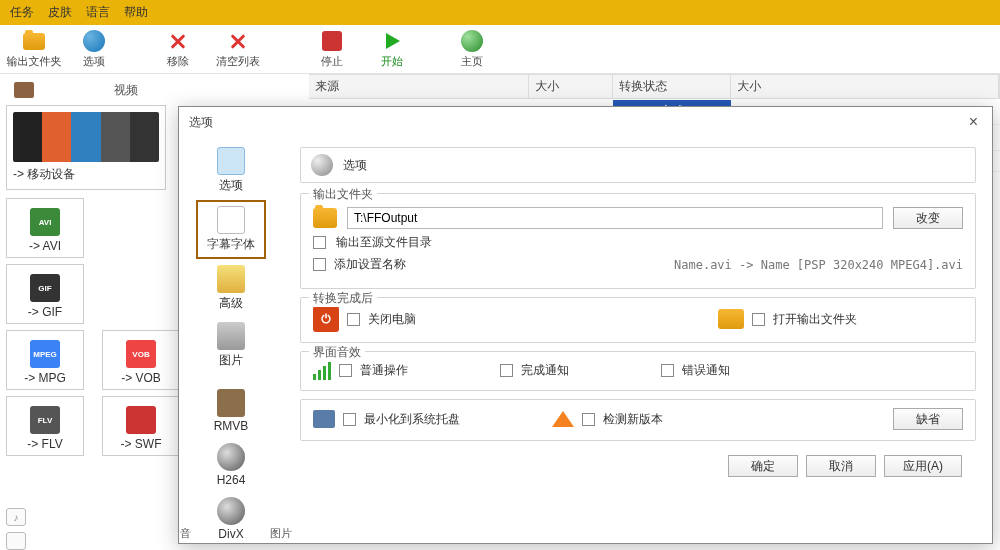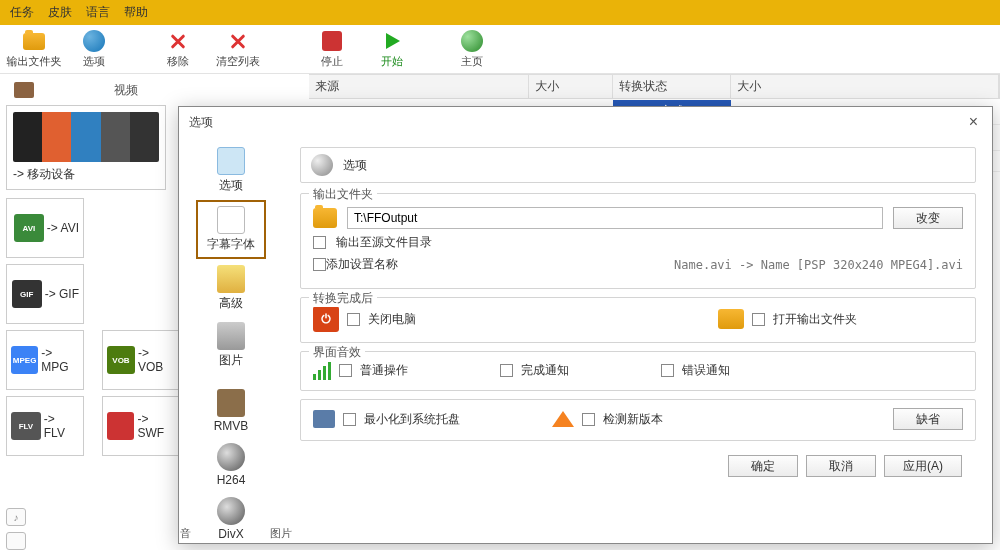--- a/index.html
+++ b/index.html
@@ -20,23 +20,23 @@
 .ic-play{width:18px;height:18px;position:relative}
 .ic-play:before{content:"";position:absolute;border-left:14px solid #2a2;border-top:8px solid transparent;border-bottom:8px solid transparent;top:1px;left:3px}
 .ic-globe{width:22px;height:22px;border-radius:50%;background:radial-gradient(circle at 30% 30%,#9de09d,#2a8a2a);position:relative}
 .content{display:flex;height:calc(100% - 70px)}
 .left{width:350px;padding:6px;position:relative}
 .left-header{display:flex;gap:80px;padding:2px 8px 6px;color:#555}
 .device-box{border:1px solid #ccc;padding:6px;width:160px;margin-bottom:8px}
 .device-img{height:50px;background:linear-gradient(90deg,#222 0 20%,#e06030 20% 40%,#3080c0 40% 60%,#555 60% 80%,#333 80% 100%);margin-bottom:4px;border-radius:2px}
 .formats{display:flex;flex-direction:column;gap:6px}
 .frow{display:flex;gap:18px}
-.fcell{border:1px solid #ccc;width:78px;height:60px;display:flex;flex-direction:row;align-items:center;justify-content:flex-end;padding:4px;gap:3px}
+.fcell{border:1px solid #ccc;width:78px;height:60px;display:flex;flex-direction:column;align-items:center;justify-content:flex-end;padding:4px;gap:3px}
 .fcell .fic{width:30px;height:28px;border-radius:3px;display:flex;align-items:center;justify-content:center;font-size:8px;color:#fff;font-weight:bold}
-.fic.mkv{background:#2c7abf}.fic.avi{background:#3a8a3a}.fic.tgp{background:#2c7abf}.fic.gif{background:#333}.fic.mpg{background:#3b82f6}.fic.vob{background:#4d7c0f}.fic.flv{background:#555}.fic.swf{background:#c33}
+.fic.mkv{background:#2c7abf}.fic.avi{background:#3a8a3a}.fic.tgp{background:#2c7abf}.fic.gif{background:#333}.fic.mpg{background:#3b82f6}.fic.vob{background:#ef4444}.fic.flv{background:#555}.fic.swf{background:#c33}
 .right{flex:1;position:relative}
 .tbl-head{display:flex;background:#f4f4f4;border:1px solid #ddd;border-left:none}
 .tbl-head>div{padding:3px 6px;border-right:1px solid #ddd;color:#444}
 .c1{width:220px}.c2{width:84px}.c3{width:118px}.c4{width:150px}.c5{flex:1}
 .trow{display:flex;align-items:center;border-bottom:1px solid #eee}
 .trow>div{padding:3px 6px;white-space:nowrap;overflow:hidden;text-overflow:ellipsis}
 .done{background:#2659b8;color:#fff;text-align:center;margin:1px 0}
 .upico{color:#e33;font-weight:bold;width:18px;text-align:center}
 .dialog{position:absolute;left:178px;top:106px;width:815px;height:438px;background:#fff;border:1px solid #888;box-shadow:0 4px 20px rgba(0,0,0,.25);display:flex;flex-direction:column}
 .dlg-title{display:flex;justify-content:space-between;align-items:center;padding:6px 10px;color:#444}
@@ -273,21 +273,21 @@
         <div class="row">
           <div style="width:24px;height:20px" class="ic-folder"></div>
           <input class="txtin" value="T:\FFOutput" style="">
           <div class="btn">改变</div>
         </div>
         <div class="row">
             <span class="cb"></span>
             <span>输出至源文件目录</span>
           </div>
         <div class="row" style="justify-content:space-between">
-            <div style="display:flex;align-items:center">
+            <div style="display:flex;gap:8px;align-items:center">
               <span class="cb"></span>
               <span>添加设置名称</span>
             </div>
             <span class="ex">Name.avi  -&gt;  Name [PSP 320x240 MPEG4].avi</span>
           </div>
       </div>
 
       <div class="fs">
         <span class="leg">转换完成后</span>
         <div class="row-w">

